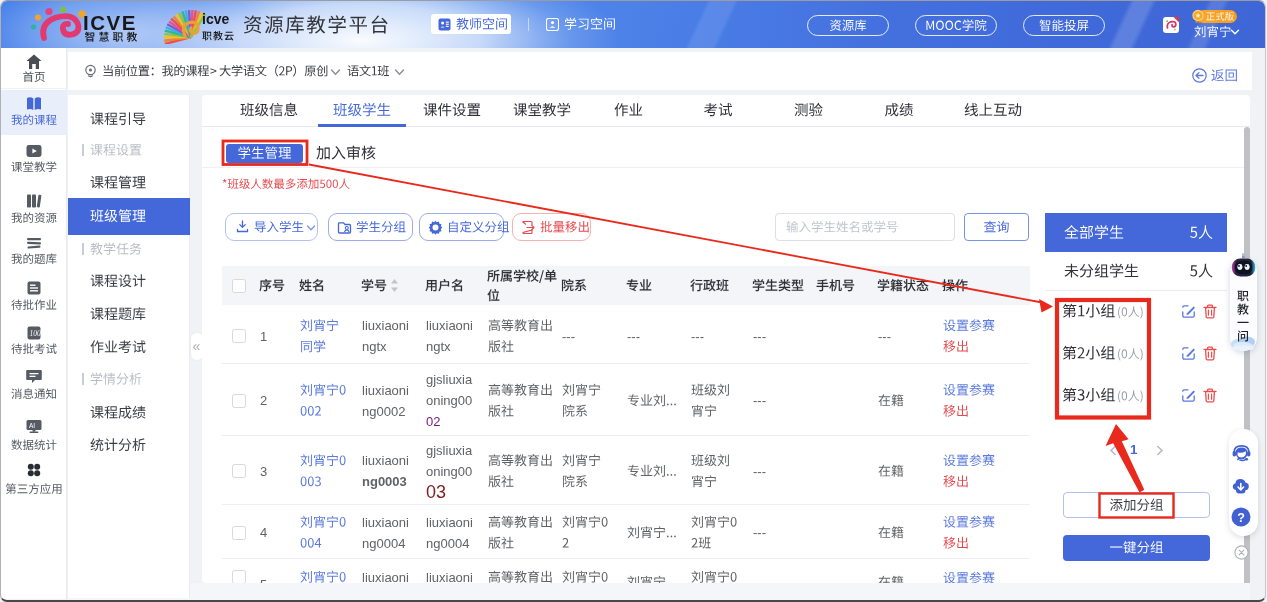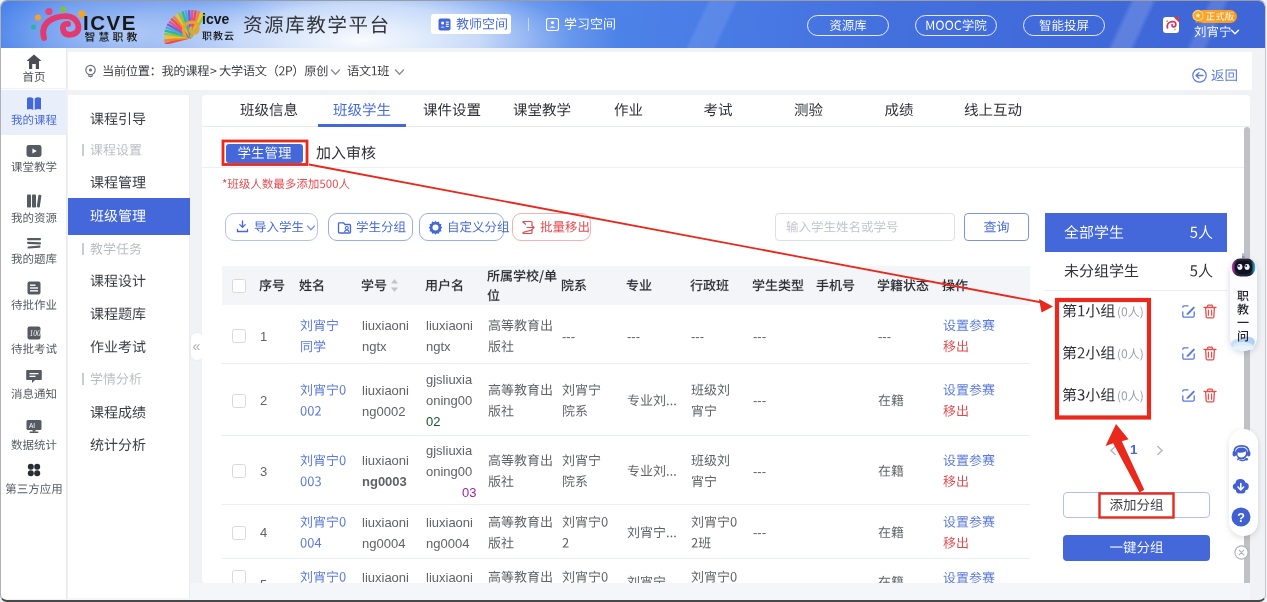--- a/index.html
+++ b/index.html
@@ -200,29 +200,29 @@
     <div style="position:absolute;left:627px;top:325.5px;font-size:13px;color:#606266;line-height:21px;white-space:nowrap;">---</div>
     <div style="position:absolute;left:691px;top:325.5px;font-size:13px;color:#606266;line-height:21px;white-space:nowrap;">---</div>
     <div style="position:absolute;left:753px;top:325.5px;font-size:13px;color:#606266;line-height:21px;white-space:nowrap;">---</div>
     <div style="position:absolute;left:878px;top:325.5px;font-size:13px;color:#606266;line-height:21px;white-space:nowrap;">---</div>
     <div style="position:absolute;left:232px;top:393.5px;width:14px;height:14px;border:1px solid #d6d9e0;border-radius:2.5px;background:#fff;"></div>
     <div style="position:absolute;left:260px;top:390px;font-size:13px;color:#606266;line-height:21px;white-space:nowrap;">2</div>
     <div style="position:absolute;left:362px;top:379.5px;font-size:13px;color:#606266;line-height:21px;white-space:nowrap;">liuxiaoni</div>
     <div style="position:absolute;left:362px;top:400.5px;font-size:13px;color:#606266;line-height:21px;white-space:nowrap;">ng0002</div>
     <div style="position:absolute;left:426px;top:369px;font-size:13px;color:#606266;line-height:21px;white-space:nowrap;">gjsliuxia</div>
     <div style="position:absolute;left:426px;top:390px;font-size:13px;color:#606266;line-height:21px;white-space:nowrap;">oning00</div>
-    <div style="position:absolute;left:426px;top:411px;font-size:13px;color:#14532d;line-height:21px;white-space:nowrap;">02</div>
+    <div style="position:absolute;left:426px;top:411px;font-size:13px;color:#701a75;line-height:21px;white-space:nowrap;">02</div>
     <div style="position:absolute;left:753px;top:390px;font-size:13px;color:#606266;line-height:21px;white-space:nowrap;">---</div>
     <div style="position:absolute;left:232px;top:464px;width:14px;height:14px;border:1px solid #d6d9e0;border-radius:2.5px;background:#fff;"></div>
     <div style="position:absolute;left:260px;top:460.5px;font-size:13px;color:#606266;line-height:21px;white-space:nowrap;">3</div>
     <div style="position:absolute;left:362px;top:450px;font-size:13px;color:#606266;line-height:21px;white-space:nowrap;">liuxiaoni</div>
     <div style="position:absolute;left:362px;top:471px;font-size:13px;color:#606266;line-height:21px;white-space:nowrap;font-weight:bold;">ng0003</div>
     <div style="position:absolute;left:426px;top:439.5px;font-size:13px;color:#606266;line-height:21px;white-space:nowrap;">gjsliuxia</div>
     <div style="position:absolute;left:426px;top:460.5px;font-size:13px;color:#606266;line-height:21px;white-space:nowrap;">oning00</div>
-    <div style="position:absolute;left:426px;top:481.5px;font-size:13px;color:#a21caf;line-height:21px;white-space:nowrap;margin-left:36px;">03</div>
+    <div style="position:absolute;left:426px;top:481.5px;font-size:18px;color:#7f1d1d;line-height:21px;white-space:nowrap;">03</div>
     <div style="position:absolute;left:753px;top:460.5px;font-size:13px;color:#606266;line-height:21px;white-space:nowrap;">---</div>
     <div style="position:absolute;left:232px;top:525.5px;width:14px;height:14px;border:1px solid #d6d9e0;border-radius:2.5px;background:#fff;"></div>
     <div style="position:absolute;left:260px;top:522px;font-size:13px;color:#606266;line-height:21px;white-space:nowrap;">4</div>
     <div style="position:absolute;left:362px;top:511.5px;font-size:13px;color:#606266;line-height:21px;white-space:nowrap;">liuxiaoni</div>
     <div style="position:absolute;left:362px;top:532.5px;font-size:13px;color:#606266;line-height:21px;white-space:nowrap;">ng0004</div>
     <div style="position:absolute;left:426px;top:511.5px;font-size:13px;color:#606266;line-height:21px;white-space:nowrap;">liuxiaoni</div>
     <div style="position:absolute;left:426px;top:532.5px;font-size:13px;color:#606266;line-height:21px;white-space:nowrap;">ng0004</div>
     <div style="position:absolute;left:753px;top:522px;font-size:13px;color:#606266;line-height:21px;white-space:nowrap;">---</div>
     <div style="position:absolute;left:232px;top:570px;width:14px;height:14px;border:1px solid #d6d9e0;border-radius:2.5px;background:#fff;"></div>
     <div style="position:absolute;left:0;top:0;width:1267px;height:583px;overflow:hidden">

